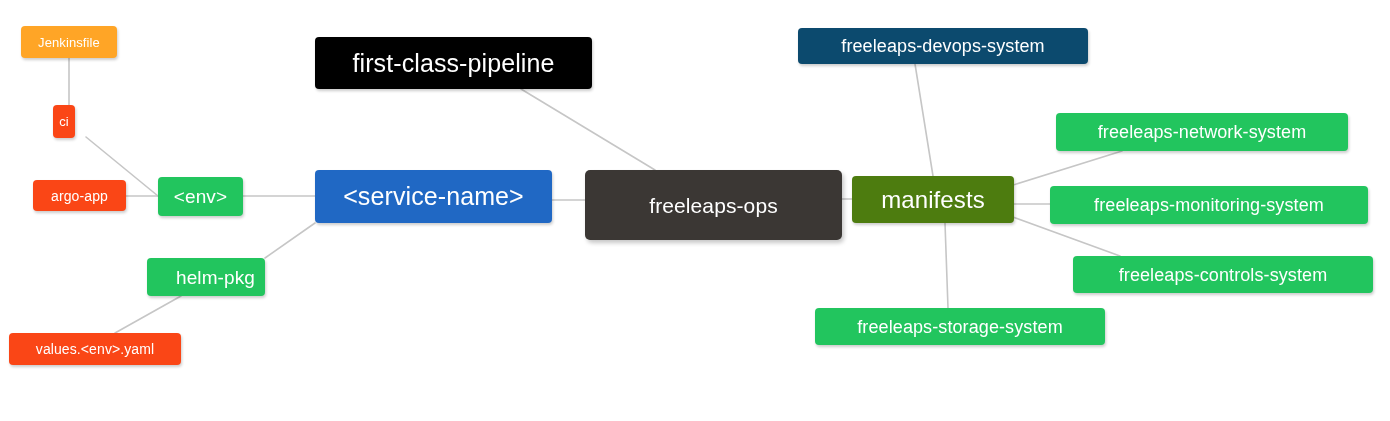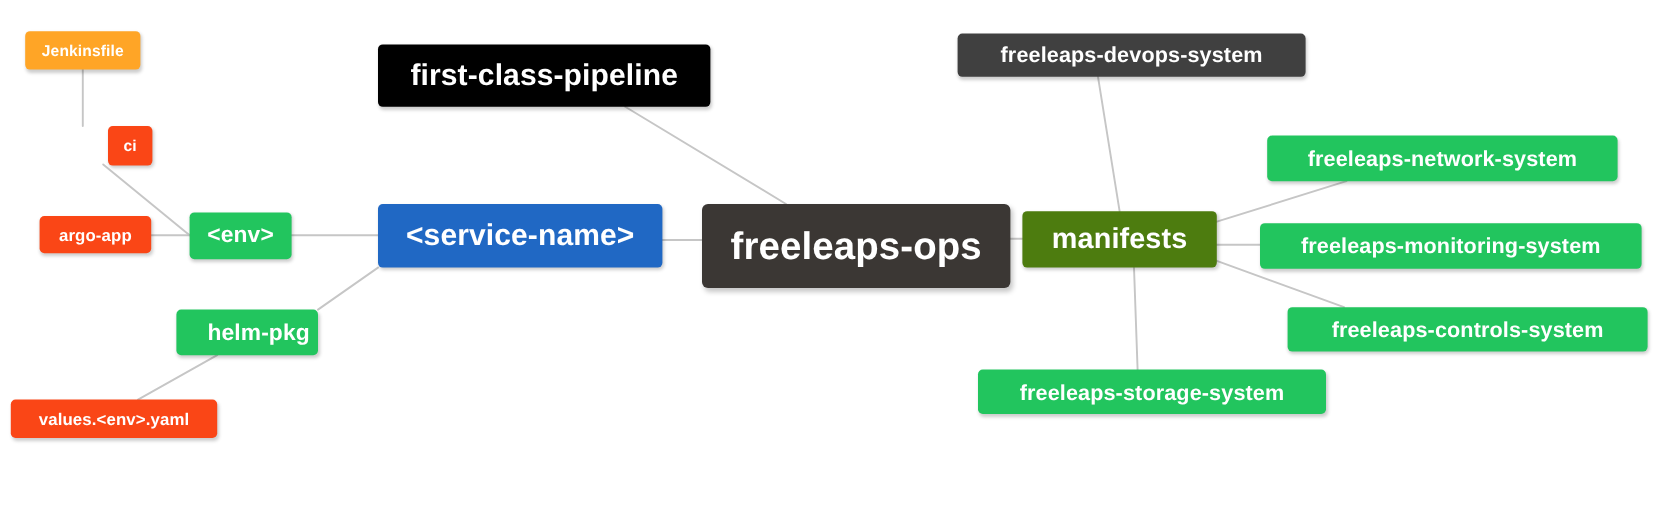--- a/index.html
+++ b/index.html
@@ -31,21 +31,21 @@
     align-items: center;
     justify-content: center;
     color: #ffffff;
     border-radius: 4px;
     white-space: nowrap;
     line-height: 1;
     letter-spacing: 0.1px;
     box-shadow: 1px 2px 3px rgba(0,0,0,0.20);
     z-index: 5;
     padding: 0 9px;
-    font-weight: 700;
+    font-weight: 400;
   }
   .node.root {
     border-radius: 5px;
     box-shadow: 2px 3px 4px rgba(0,0,0,0.22);
   }
 </style>
 </head>
 <body>
 
 <div id="canvas">
@@ -60,28 +60,28 @@
       <line x1="521" y1="89" x2="655" y2="170" stroke="#c6c6c6" stroke-width="1.6" stroke-linecap="round"></line>
       <line x1="842" y1="199" x2="852" y2="199" stroke="#c6c6c6" stroke-width="1.6" stroke-linecap="round"></line>
       <line x1="933" y1="176" x2="915" y2="64" stroke="#c6c6c6" stroke-width="1.6" stroke-linecap="round"></line>
       <line x1="1010" y1="186" x2="1122" y2="151" stroke="#c6c6c6" stroke-width="1.6" stroke-linecap="round"></line>
       <line x1="1010" y1="204" x2="1050" y2="204" stroke="#c6c6c6" stroke-width="1.6" stroke-linecap="round"></line>
       <line x1="1010" y1="216" x2="1120" y2="256" stroke="#c6c6c6" stroke-width="1.6" stroke-linecap="round"></line>
       <line x1="945" y1="223" x2="948" y2="308" stroke="#c6c6c6" stroke-width="1.6" stroke-linecap="round"></line>
     </svg>
   <div id="node-layer">
       <div class="node" style="left: 21px; top: 26px; width: 96px; height: 32px; background: rgb(255, 165, 38); font-size: 13px;">Jenkinsfile</div>
-      <div class="node" style="left: 53px; top: 105px; width: 37px; height: 33px; background: rgb(250, 70, 22); font-size: 13px; margin-left: 37px;">ci</div>
+      <div class="node" style="left: 53px; top: 105px; width: 22px; height: 33px; background: rgb(250, 70, 22); font-size: 13px;">ci</div>
       <div class="node" style="left: 33px; top: 180px; width: 93px; height: 31px; background: rgb(250, 70, 22); font-size: 14px;">argo-app</div>
       <div class="node" style="left: 158px; top: 177px; width: 85px; height: 39px; background: rgb(34, 197, 94); font-size: 19px;">&lt;env&gt;</div>
       <div class="node" style="left: 315px; top: 170px; width: 237px; height: 53px; background: rgb(32, 104, 196); font-size: 25px;">&lt;service-name&gt;</div>
       <div class="node" style="left: 315px; top: 37px; width: 277px; height: 52px; background: #000000; font-size: 25px;">first-class-pipeline</div>
       <div class="node" style="left: 147px; top: 258px; width: 118px; height: 38px; background: rgb(34, 197, 94); font-size: 19px; padding-left: 28px;">helm-pkg</div>
       <div class="node" style="left: 9px; top: 333px; width: 172px; height: 32px; background: rgb(250, 70, 22); font-size: 14px;">values.&lt;env&gt;.yaml</div>
-      <div class="node root" style="left: 585px; top: 170px; width: 257px; height: 70px; background: rgb(59, 55, 52); font-size: 32px;">freeleaps-ops</div>
+      <div class="node root" style="left: 585px; top: 170px; width: 257px; height: 70px; background: rgb(59, 55, 52); font-size: 21px;">freeleaps-ops</div>
       <div class="node" style="left: 852px; top: 176px; width: 162px; height: 47px; background: #4d7c0f; font-size: 24px;">manifests</div>
-      <div class="node" style="left: 798px; top: 28px; width: 290px; height: 36px; background: #404040; font-size: 18px;">freeleaps-devops-system</div>
+      <div class="node" style="left: 798px; top: 28px; width: 290px; height: 36px; background: #0c4a6e; font-size: 18px;">freeleaps-devops-system</div>
       <div class="node" style="left: 1056px; top: 113px; width: 292px; height: 38px; background: rgb(34, 197, 94); font-size: 18px;">freeleaps-network-system</div>
       <div class="node" style="left: 1050px; top: 186px; width: 318px; height: 38px; background: rgb(34, 197, 94); font-size: 18px;">freeleaps-monitoring-system</div>
       <div class="node" style="left: 1055px; top: 256px; width: 300px; height: 37px; background: rgb(34, 197, 94); font-size: 18px; margin-left: 18px;">freeleaps-controls-system</div>
       <div class="node" style="left: 815px; top: 308px; width: 290px; height: 37px; background: rgb(34, 197, 94); font-size: 18px; text-align: center;">freeleaps-storage-system</div>
     </div>
 </div>
 
 </body></html>

